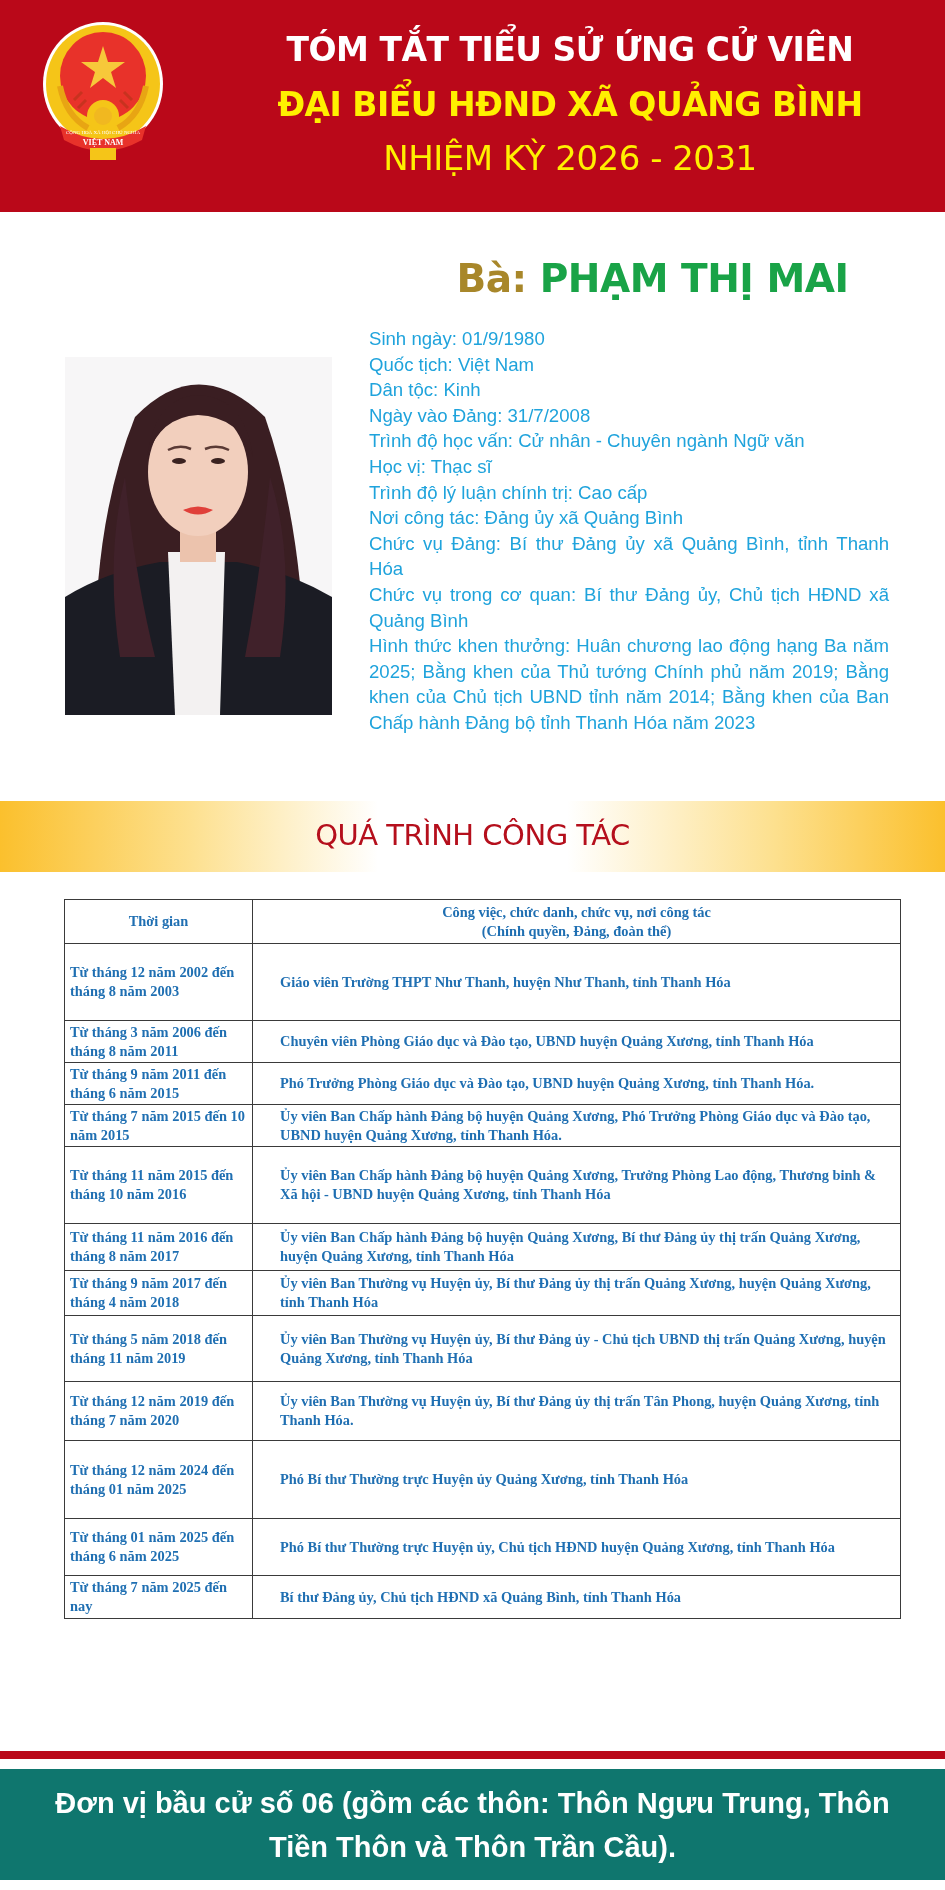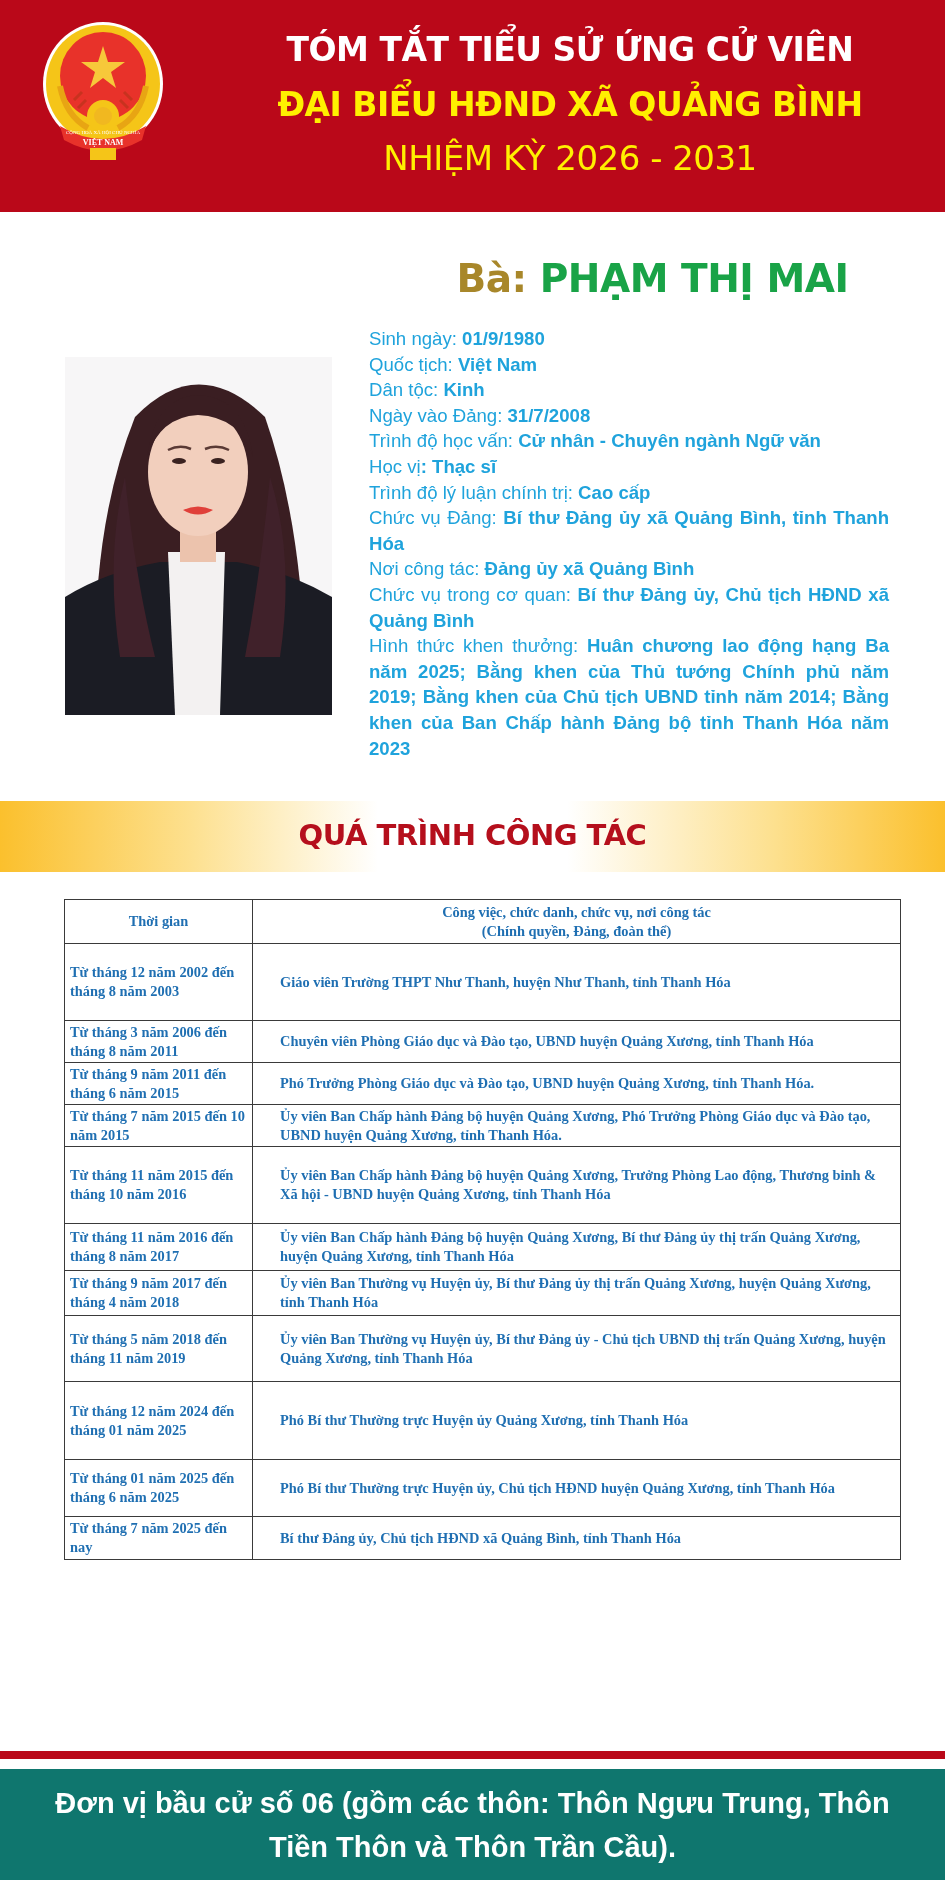--- a/index.html
+++ b/index.html
@@ -18,26 +18,26 @@
   #name { left:360px; top:256px; width:585px; text-align:center; font-family:"DejaVu Sans", sans-serif; font-weight:bold; font-size:39px; white-space:nowrap; letter-spacing:-0.5px; }
   #name .prefix { color:#A8872A; }
   #name .fullname { color:#19A347; }
 
   
   #photo { left:65px; top:357px; width:267px; height:358px; background:#f4f4f4; overflow:hidden; }
 
   
   #bio { left:369px; top:326px; width:520px; color:#1FA3DC; font-size:18.6px; line-height:25.6px; }
   #bio .row { text-align:justify; }
-  #bio .val { font-weight:bold; }
+  #bio .val { font-weight:normal; }
 
   
   #banner { left:0; top:801px; width:945px; height:71px;
     background:linear-gradient(90deg,#FBC02D 0%,#FDE08E 20%,#FFFFFF 40%,#FFFFFF 60%,#FDE08E 82%,#FBC02D 100%); }
-  #banner-title { position:absolute; left:0; width:945px; top:17px; text-align:center; font-family:"DejaVu Sans", sans-serif; font-weight:bold; font-size:29px; color:#B50F1C; letter-spacing:-0.5px; }
+  #banner-title { position:absolute; left:0; width:945px; top:17px; text-align:center; font-family:"DejaVu Sans", sans-serif; font-weight:normal; font-size:29px; color:#B50F1C; letter-spacing:-0.5px; }
 
   
   #career { left:64px; top:899px; width:836px; border-collapse:collapse; font-family:"Liberation Serif", serif; color:#1F6FB2; font-weight:bold; table-layout:fixed; }
   #career td, #career th { border:1.5px solid #3a3a3a; padding:0 5px; vertical-align:middle; font-size:14.4px; line-height:19px; }
   #career th { font-size:14.4px; font-weight:bold; text-align:center; }
   #career td.period { text-align:left; }
   #career td.desc { text-align:left;padding-left:27px; }
 
   
   #footer-strip { left:0; top:1751px; width:945px; height:8px; background:#BA0819; }
@@ -109,22 +109,22 @@
 </div>
 
 <div id="bio" class="abs">
   <div class="row"><span>Sinh ngày: </span><span class="val">01/9/1980</span></div>
   <div class="row"><span>Quốc tịch: </span><span class="val">Việt Nam</span></div>
   <div class="row"><span>Dân tộc: </span><span class="val">Kinh</span></div>
   <div class="row"><span>Ngày vào Đảng: </span><span class="val">31/7/2008</span></div>
   <div class="row"><span>Trình độ học vấn: </span><span class="val">Cử nhân - Chuyên ngành Ngữ văn</span></div>
   <div class="row"><span>Học vị</span><span class="val">: Thạc sĩ</span></div>
   <div class="row"><span>Trình độ lý luận chính trị: </span><span class="val">Cao cấp</span></div>
+  <div class="row"><span>Nơi công tác: </span><span class="val">Đảng ủy xã Quảng Bình</span></div>
   <div class="row"><span>Chức vụ Đảng: </span><span class="val">Bí thư Đảng ủy xã Quảng Bình, tỉnh Thanh Hóa</span></div>
-  <div class="row"><span>Nơi công tác: </span><span class="val">Đảng ủy xã Quảng Bình</span></div>
   <div class="row"><span>Chức vụ trong cơ quan: </span><span class="val">Bí thư Đảng ủy, Chủ tịch HĐND xã Quảng Bình</span></div>
   <div class="row"><span>Hình thức khen thưởng: </span><span class="val">Huân chương lao động hạng Ba năm 2025; Bằng khen của Thủ tướng Chính phủ năm 2019; Bằng khen của Chủ tịch UBND tỉnh năm 2014; Bằng khen của Ban Chấp hành Đảng bộ tỉnh Thanh Hóa năm 2023</span></div>
 </div>
 
 <div id="banner" class="abs">
   <div id="banner-title">QUÁ TRÌNH CÔNG TÁC</div>
 </div>
 
 <table id="career" class="abs">
   <colgroup>
@@ -166,20 +166,24 @@
         <td class="desc">Ủy viên Ban Chấp hành Đảng bộ huyện Quảng Xương, Bí thư Đảng ủy thị trấn Quảng Xương, huyện Quảng Xương, tỉnh Thanh Hóa</td>
       </tr>
     <tr style="height:45px">
         <td class="period">Từ tháng 9 năm 2017 đến tháng 4 năm 2018</td>
         <td class="desc">Ủy viên Ban Thường vụ Huyện ủy, Bí thư Đảng ủy thị trấn Quảng Xương, huyện Quảng Xương, tỉnh Thanh Hóa</td>
       </tr>
     <tr style="height:66px">
         <td class="period">Từ tháng 5 năm 2018 đến tháng 11 năm 2019</td>
         <td class="desc">Ủy viên Ban Thường vụ Huyện ủy, Bí thư Đảng ủy - Chủ tịch UBND thị trấn Quảng Xương, huyện Quảng Xương, tỉnh Thanh Hóa</td>
       </tr>
+    <tr style="height:59px">
+        <td class="period">Từ tháng 12 năm 2019 đến tháng 7 năm 2020</td>
+        <td class="desc">Ủy viên Ban Thường vụ Huyện ủy, Bí thư Đảng ủy thị trấn Tân Phong, huyện Quảng Xương, tỉnh Thanh Hóa.</td>
+      </tr>
     <tr style="height:78px">
         <td class="period">Từ tháng 12 năm 2024 đến tháng 01 năm 2025</td>
         <td class="desc">Phó Bí thư Thường trực Huyện ủy Quảng Xương, tỉnh Thanh Hóa</td>
       </tr>
     <tr style="height:57px">
         <td class="period">Từ tháng 01 năm 2025 đến tháng 6 năm 2025</td>
         <td class="desc">Phó Bí thư Thường trực Huyện ủy, Chủ tịch HĐND huyện Quảng Xương, tỉnh Thanh Hóa</td>
       </tr>
     <tr style="height:43px">
         <td class="period">Từ tháng 7 năm 2025 đến nay</td>

